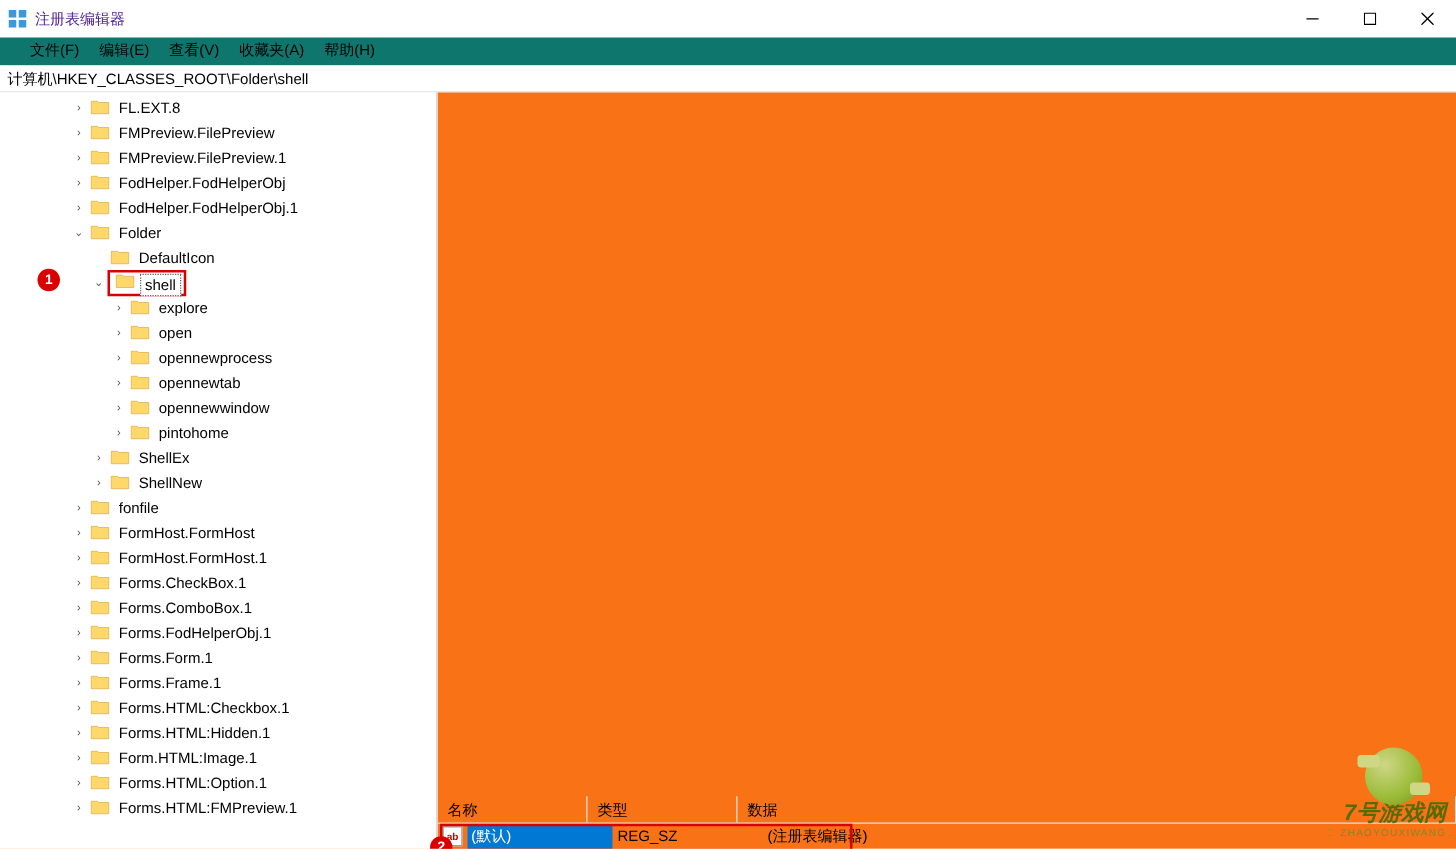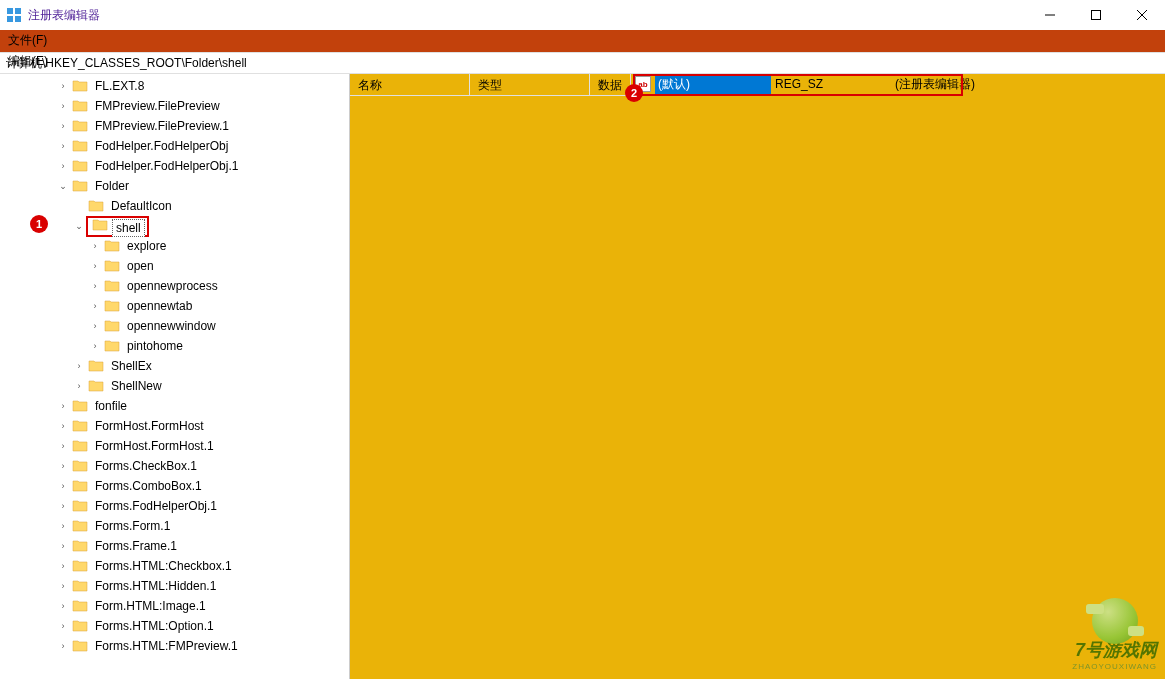--- a/index.html
+++ b/index.html
@@ -4,37 +4,37 @@
 <style>
 * { margin: 0; padding: 0; box-sizing: border-box; font-family: "Microsoft YaHei", "Segoe UI", sans-serif; font-size: 12px; }
 body { background: #fff; width: 1165px; height: 679px; overflow: hidden; position: relative; }
 
 .titlebar { height: 30px; display: flex; align-items: center; padding-left: 6px; background: #fff; }
 .titlebar-icon { width: 16px; height: 16px; margin-right: 6px; display: inline-flex; align-items: center; justify-content: center; }
 .titlebar-title { flex: 1; color: #4c1d95; }
 .win-controls { display: flex; height: 30px; }
 .win-btn { width: 46px; display: flex; align-items: center; justify-content: center; color: #000; cursor: default; }
 
-.menubar { height: 22px; display: flex; padding-left: 0; background: #c2410c; flex-direction: column; }
+.menubar { height: 22px; display: flex; padding-left: 16px; background: #0f766e; }
 .menu-item { padding: 2px 8px; cursor: default; }
 
 .address-bar { height: 22px; padding: 2px 6px; border-top: 1px solid #e0e0e0; border-bottom: 1px solid #e0e0e0; background: #fff; white-space: nowrap; overflow: hidden; }
 
 .main { display: flex; height: calc(100% - 74px); }
 
 .tree-panel { width: 350px; border-right: 1px solid #ccc; overflow-y: scroll; overflow-x: auto; background: #fff; position: relative; }
 .tree { padding: 2px 0; }
 .tree-item { display: flex; align-items: center; height: 20px; white-space: nowrap; cursor: default; position: relative; }
 .chevron { width: 14px; display: inline-flex; justify-content: center; color: #555; font-size: 9px; user-select: none; }
 .folder-icon { width: 16px; height: 14px; margin: 0 4px 0 2px; display: inline-flex; align-items: center; }
 .item-label { padding: 1px 3px; }
 .item-label.selected { background: #fff; border: 1px dotted #666; }
 .callout-box { border: 2px solid #d90000; padding: 0 2px; }
 
-.list-panel { flex: 1; display: flex; flex-direction: row; background: #eab308; }
+.list-panel { flex: 1; display: flex; flex-direction: column; background: #f97316; justify-content: flex-end; }
 .list-header { display: flex; height: 22px; border-bottom: 1px solid #e0e0e0; }
 .col-h { border-right: 1px solid #e0e0e0; padding: 3px 8px; cursor: default; }
 .col-name { width: 120px; }
 .col-type { width: 120px; }
 .col-data { flex: 1; }
 
 .list-body { position: relative; }
 .list-row { display: flex; align-items: center; height: 20px; padding-left: 4px; }
 .row-icon { width: 16px; height: 16px; margin-right: 4px; display: inline-flex; align-items: center; justify-content: center; border: 1px solid #999; font-size: 8px; font-weight: bold; color: #c00; background: #fff; }
 .row-name { width: 116px; color: #fff; background: #0078d4; padding: 1px 3px; }

